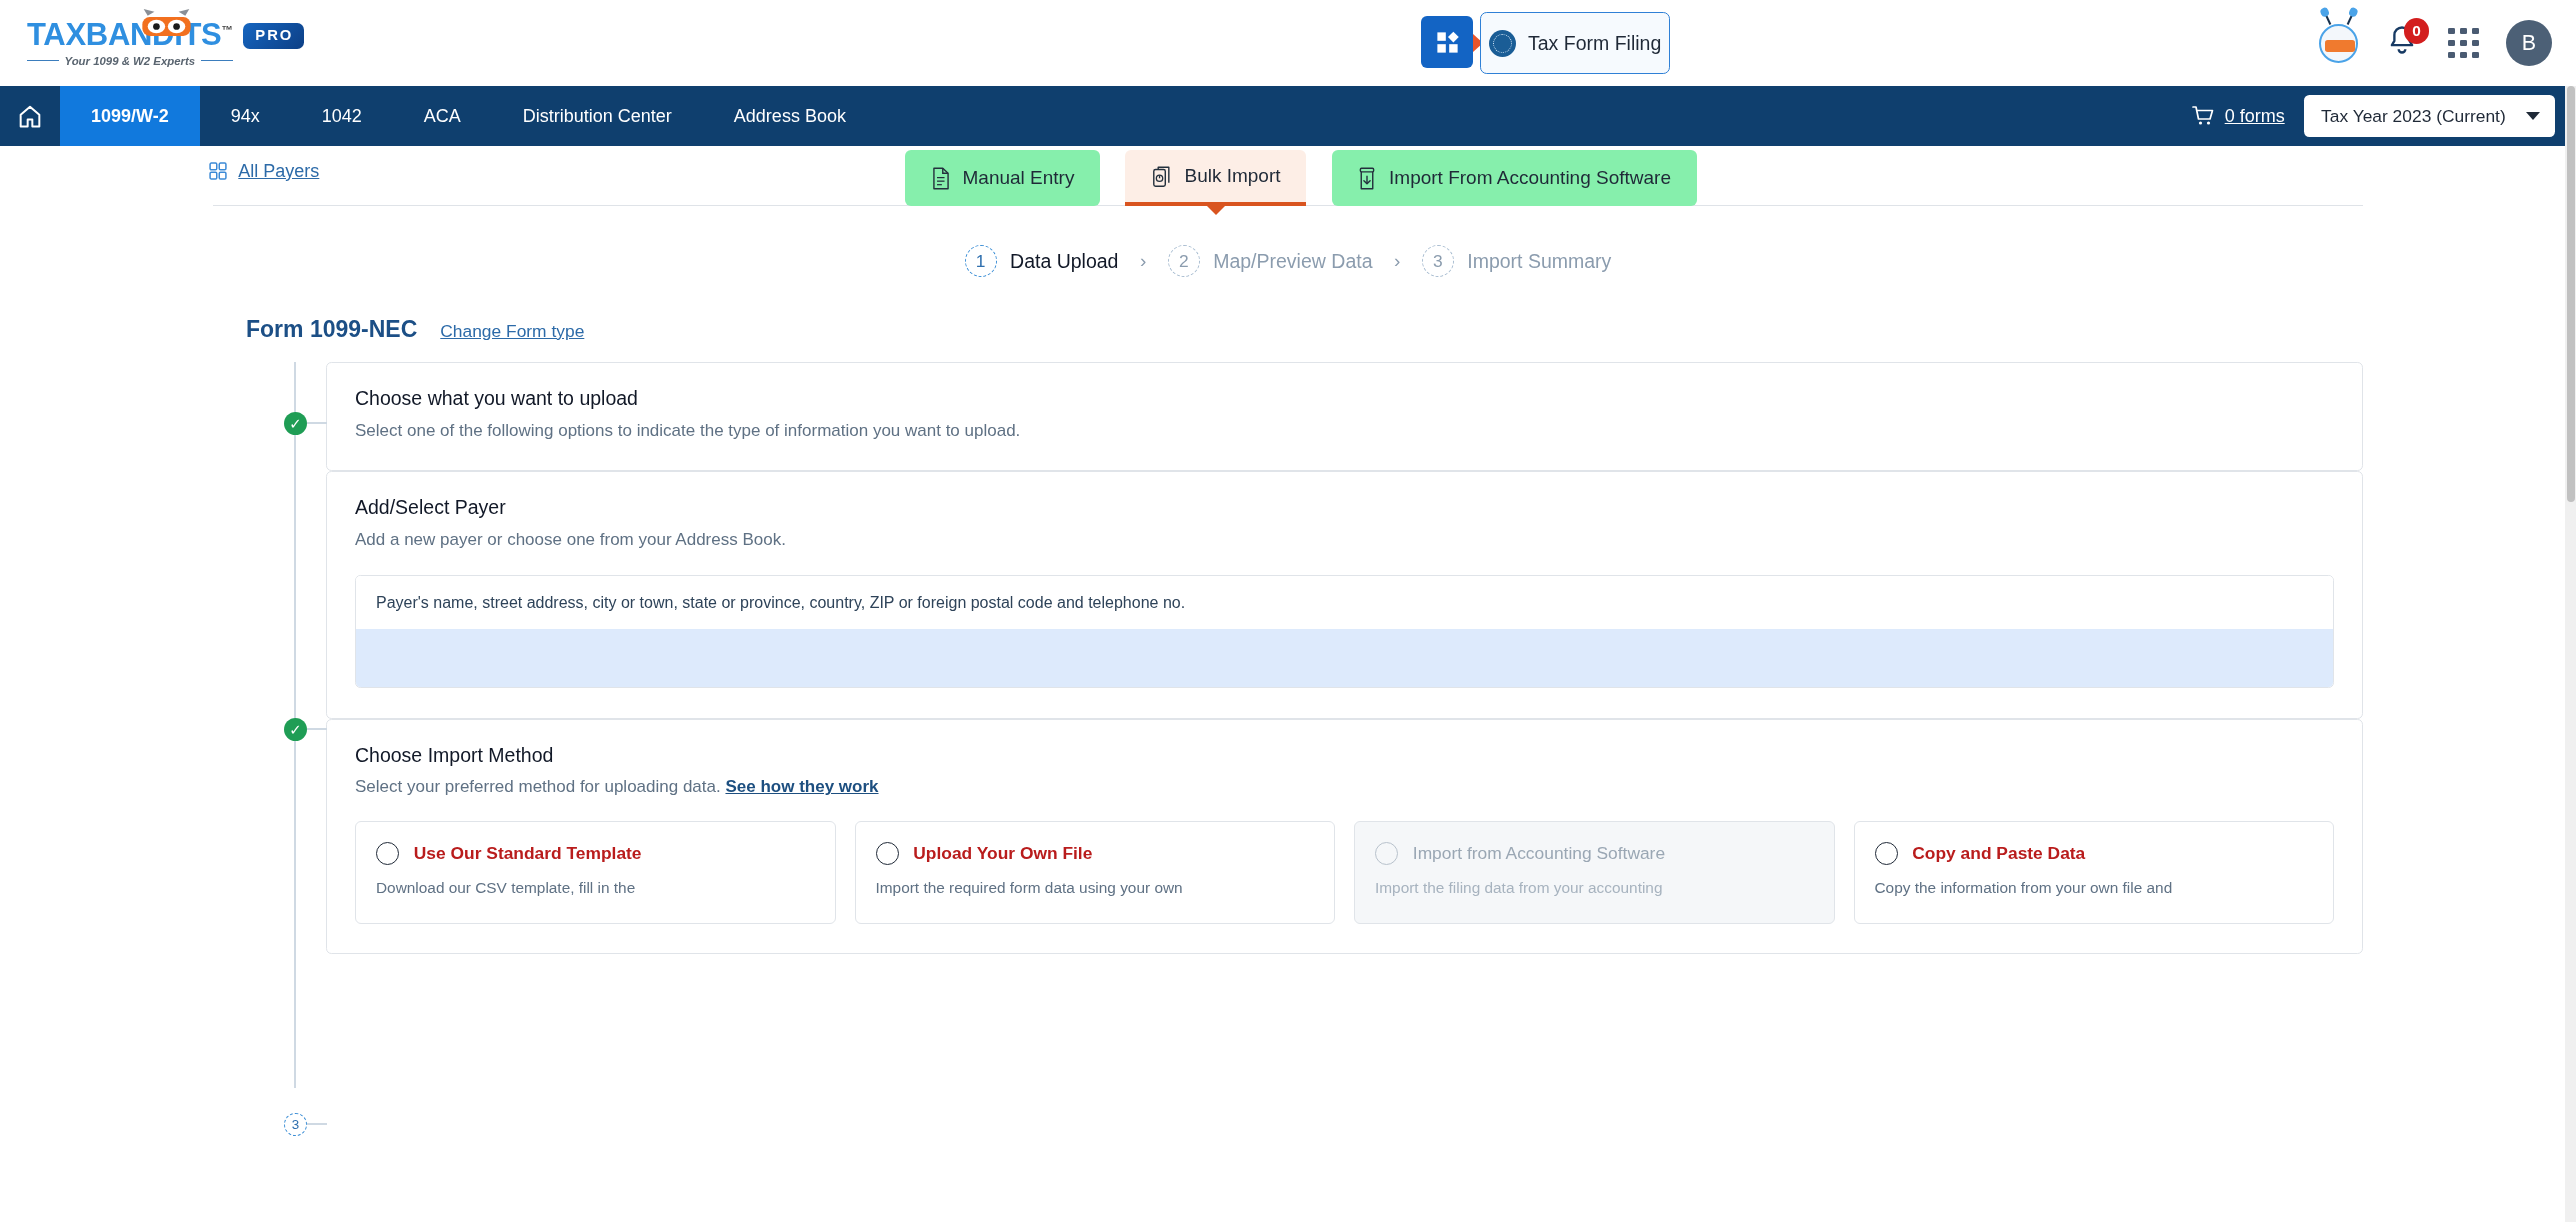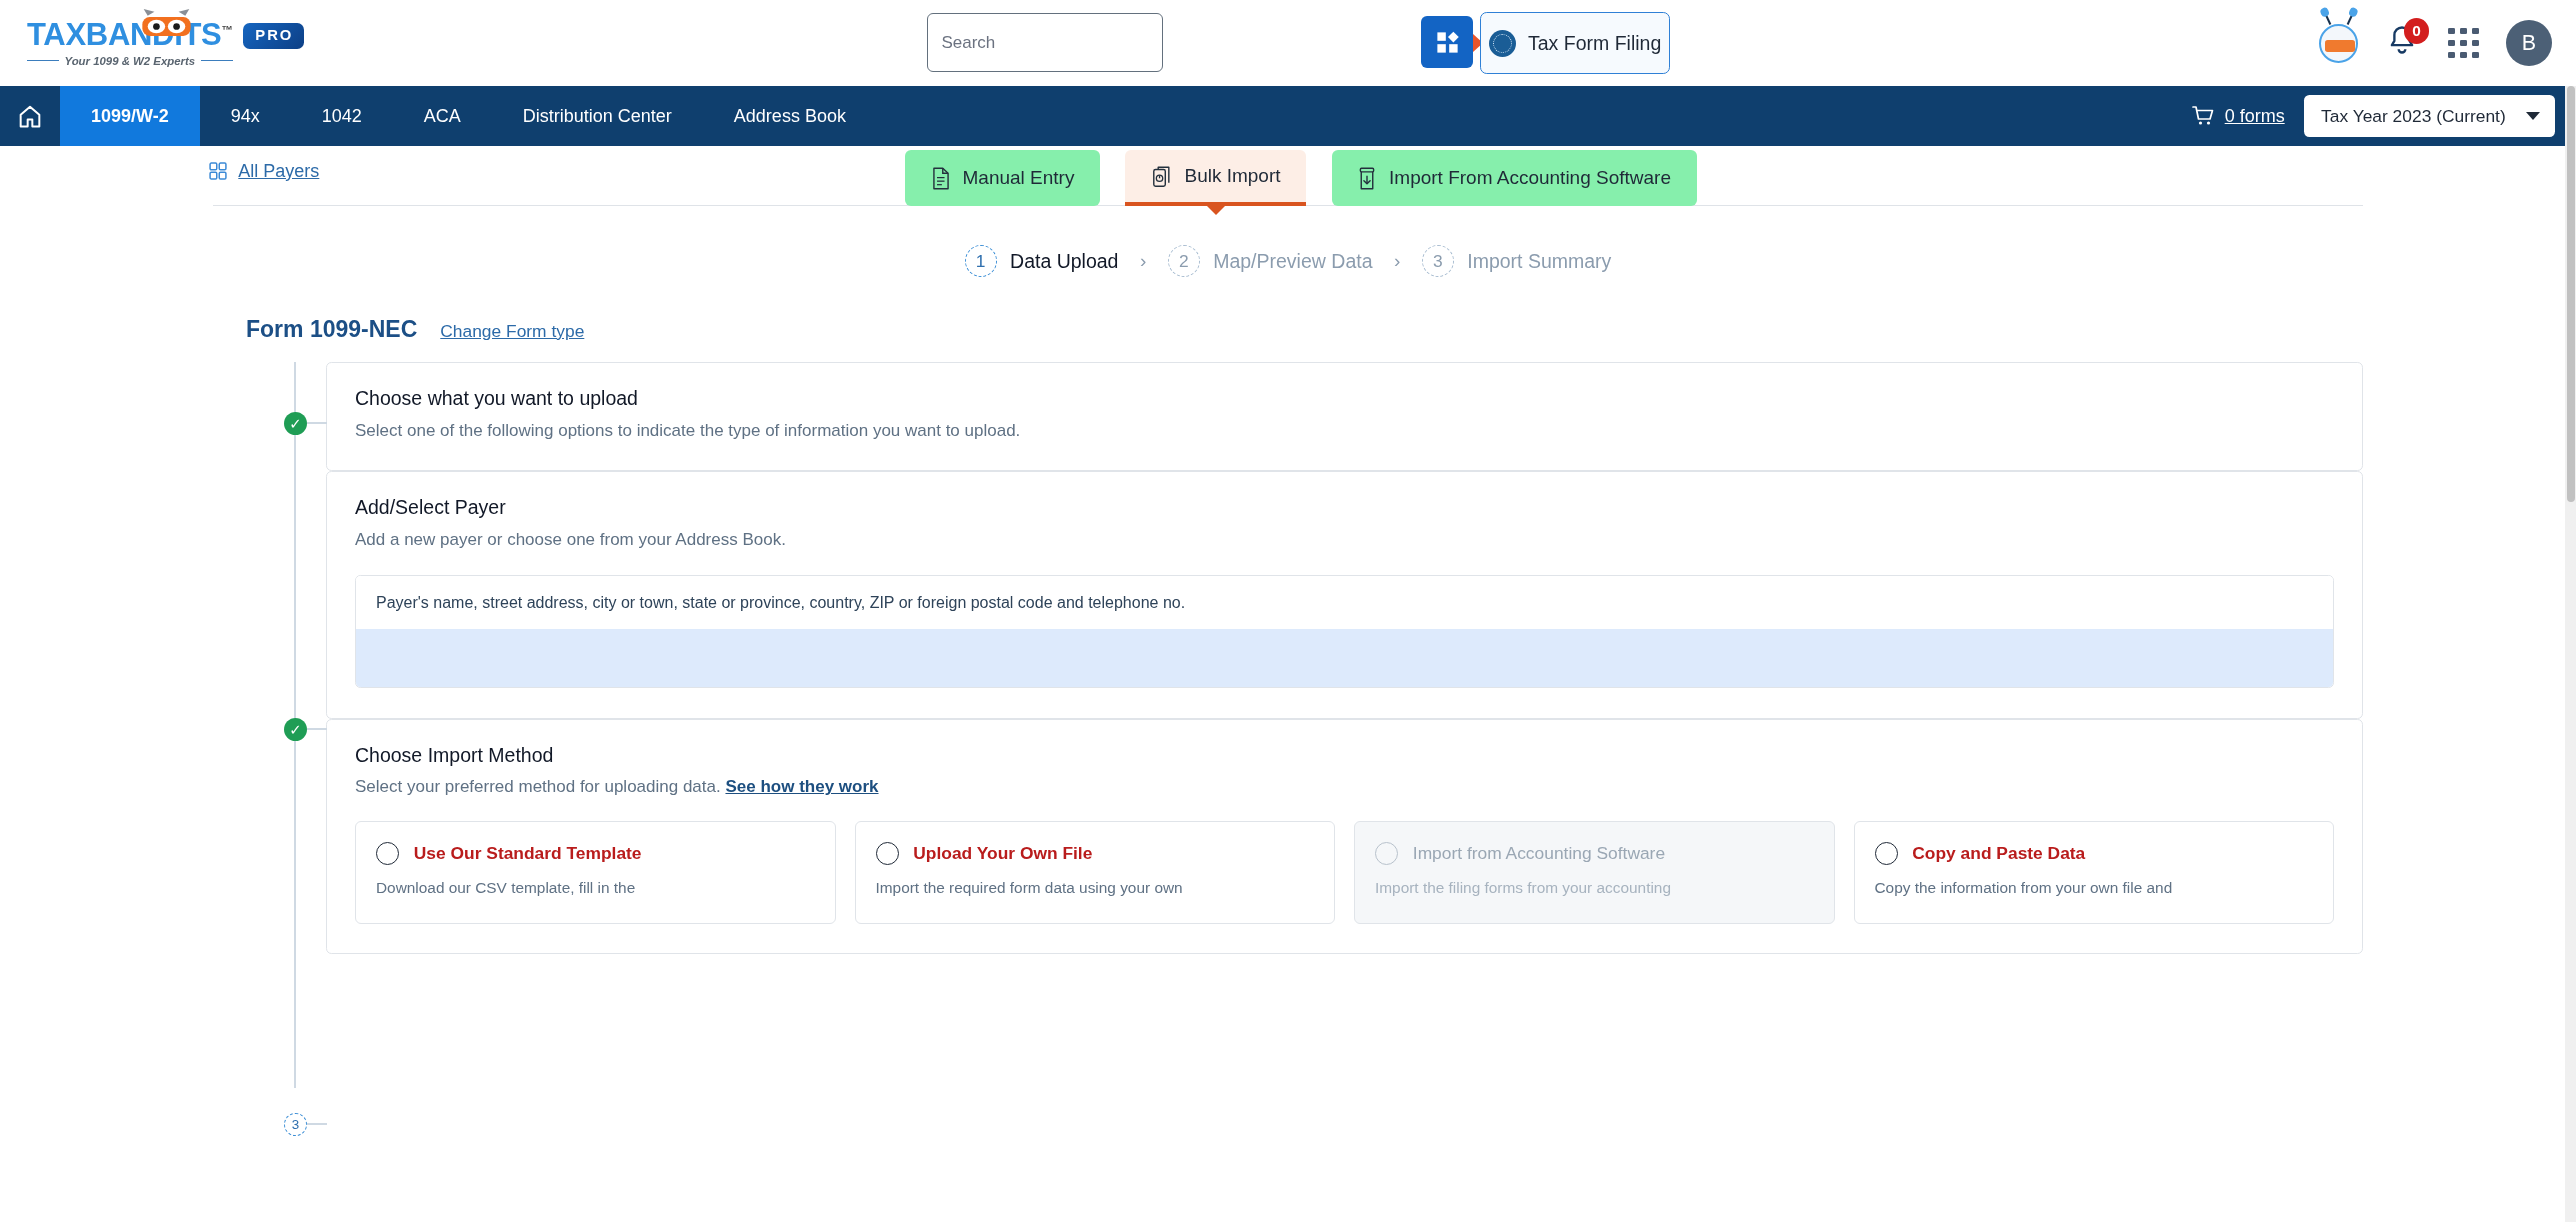--- a/index.html
+++ b/index.html
@@ -334,27 +334,20 @@
       </div>
       <div class="logo-sub">
         <span class="rule"></span>
         <span>Your 1099 &amp; W2 Experts</span>
         <span class="rule"></span>
       </div>
     </div>
     <div class="pro-badge">PRO</div>
   </div>
 
-  <div class="search-box">
-    <input type="text" placeholder="Search" style="">
-    <svg width="20" height="20" viewBox="0 0 24 24">
-      <circle cx="10.5" cy="10.5" r="7" fill="none" stroke="#2b3a4a" stroke-width="1.8"></circle>
-      <line x1="15.6" y1="15.6" x2="21.5" y2="21.5" stroke="#2b3a4a" stroke-width="1.8" stroke-linecap="round"></line>
-    </svg>
-  </div>
 
   <div class="apps-sq">
     <svg width="27" height="27" viewBox="0 0 24 24">
       <rect x="3" y="3" width="7.5" height="7.5" fill="#fff"></rect>
       <rect x="3" y="13.5" width="7.5" height="7.5" fill="#fff"></rect>
       <rect x="13.5" y="13.5" width="7.5" height="7.5" fill="#fff"></rect>
       <path d="M17.2 2.4 L22 7.2 L17.2 12 L12.4 7.2 Z" fill="#fff"></path>
     </svg>
   </div>
   <div class="apps-arrow"></div>
@@ -559,21 +552,21 @@
           <span class="radio"></span>
           <span class="method-title">Upload Your Own File</span>
         </div>
         <div class="method-desc">Import the required form data using your own</div>
       </div>
       <div class="method disabled">
         <div class="method-top">
           <span class="radio dis"></span>
           <span class="method-title">Import from Accounting Software</span>
         </div>
-        <div class="method-desc">Import the filing forms from your accounting</div>
+        <div class="method-desc">Import the filing data from your accounting</div>
       </div>
       <div class="method">
         <div class="method-top">
           <span class="radio"></span>
           <span class="method-title">Copy and Paste Data</span>
         </div>
         <div class="method-desc">Copy the information from your own file and</div>
       </div>
     </div>
   </div>

